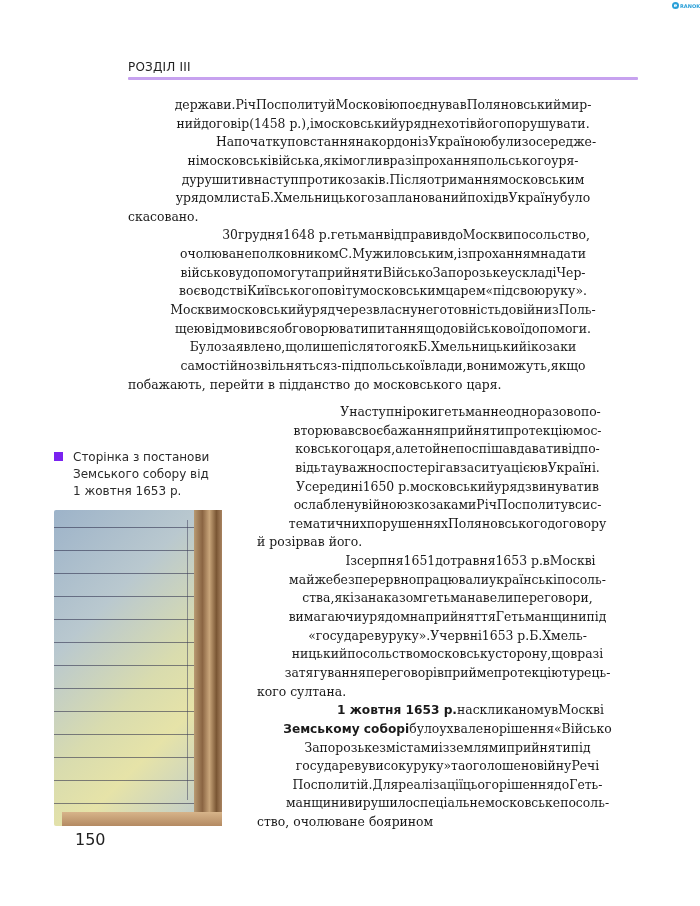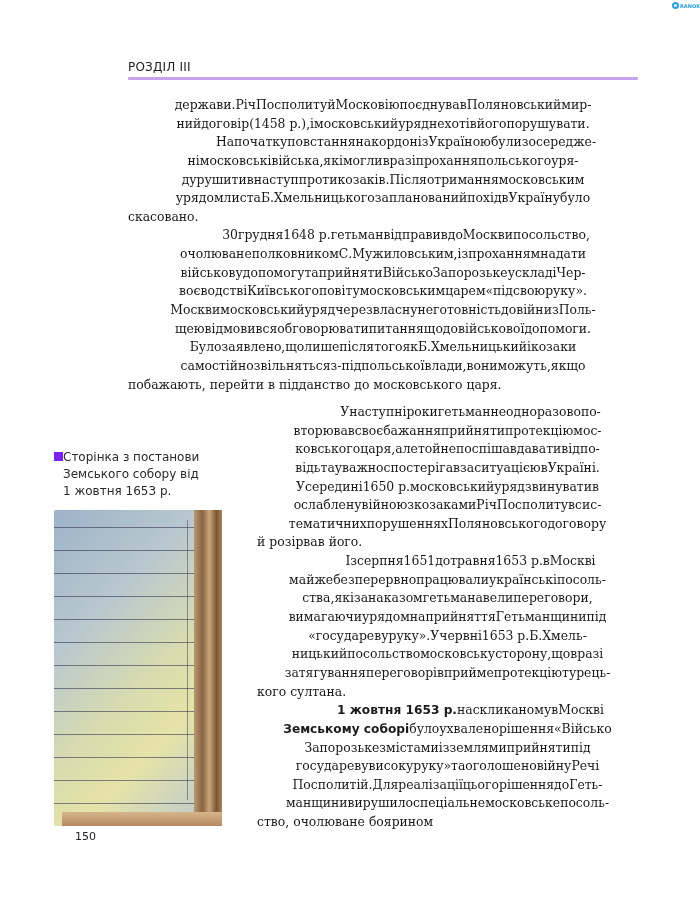--- a/index.html
+++ b/index.html
@@ -29,41 +29,41 @@
     .b { font-family: "DejaVu Sans", sans-serif; font-weight: bold; font-size: 12.2px; }
     .upper { left: 128px; top: 96px; width: 510px; }
     .lower { left: 257px; top: 403px; width: 381px; }
     .caption {
       position: absolute; left: 54px; top: 449px; font-family: "DejaVu Sans", sans-serif;
       font-size: 12px; color: #2b2b2b; line-height: 17px;
     }
     .caption .bullet {
       position: absolute; left: 0; top: 3px; width: 9px; height: 9px; background: #7a22f0;
     }
-    .caption .ctext { position: absolute; left: 9px; top: 0; width: 170px; white-space: nowrap; }
+    .caption .ctext { position: absolute; left: 19px; top: 0; width: 170px; white-space: nowrap; }
     .manuscript {
       position: absolute; left: 54px; top: 510px; width: 168px; height: 316px;
       background:
         repeating-linear-gradient(180deg, transparent 0 17px, rgba(40,40,70,0.55) 17px 18.5px, transparent 18.5px 23px),
         linear-gradient(135deg, #9db3c9 0%, #b9c8cf 30%, #d9dcae 55%, #e6e3a8 70%, #c9d2c2 88%, #b0bfcf 100%);
       border-radius: 2px;
     }
     .manuscript .edge {
       position: absolute; right: 0; top: 0; width: 28px; height: 100%;
       background: linear-gradient(90deg, #b89a72 0%, #8a6442 30%, #c8a57a 55%, #7a5634 80%, #a88360 100%);
     }
     .manuscript .bottom-edge {
       position: absolute; left: 8px; bottom: 0; width: 160px; height: 14px;
       background: linear-gradient(180deg, #d7b48a, #b48a62);
     }
     .manuscript .margin-line {
       position: absolute; right: 34px; top: 10px; width: 1px; height: 280px; background: rgba(60,60,90,0.5);
     }
     .page-number {
-      position: absolute; left: 75px; top: 830px; font-family: "DejaVu Sans", sans-serif; font-size: 11px; color: #222;
+      position: absolute; left: 75px; top: 830px; font-family: "DejaVu Sans", sans-serif; font-size: 16px; color: #222;
     }
   </style>
 </head>
 <body>
 
 <div class="logo">
   <span class="e">e</span>
   <span>RANOK</span>
 </div>
 

